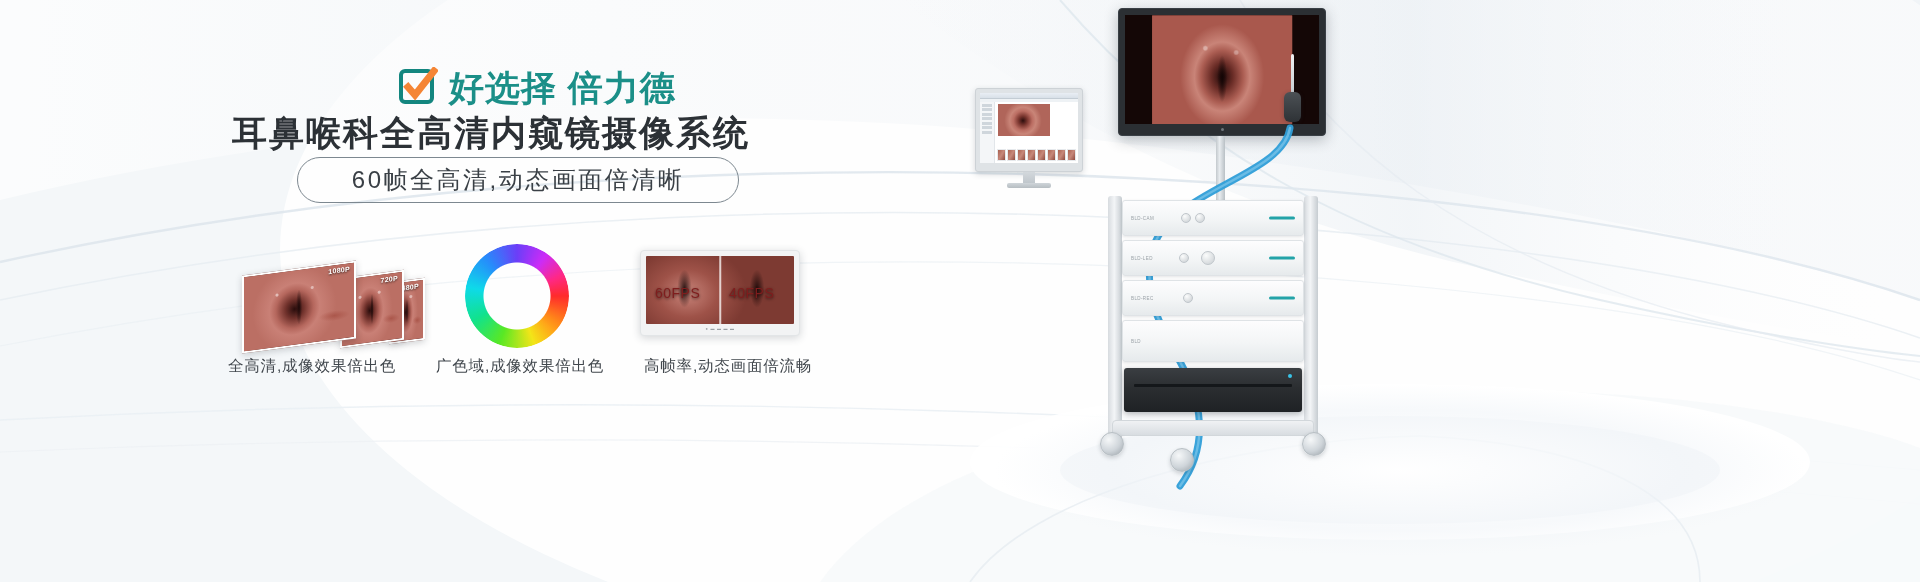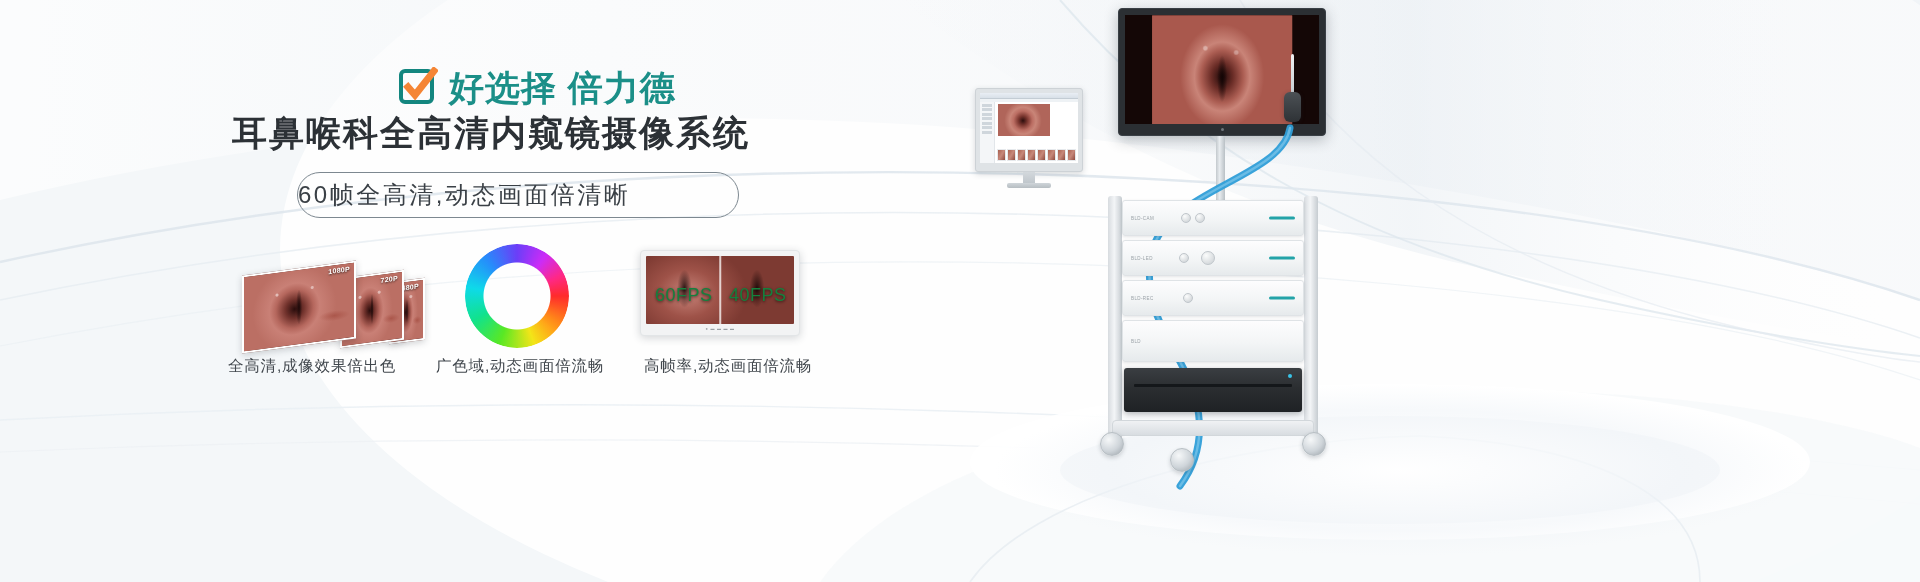--- a/index.html
+++ b/index.html
@@ -40,24 +40,24 @@
     line-height:1;
   }
 
   .headline{
     position:absolute;left:232px;top:113px;
     font-size:35px;font-weight:700;color:#2c3136;
     letter-spacing:2px;line-height:1.15;white-space:nowrap;
   }
 
   .pill{
-    position:absolute;left:297px;top:172px;
+    position:absolute;left:297px;top:157px;
     width:440px;height:44px;
     border:1.6px solid #7d8890;border-radius:24px;
-    display:flex;align-items:center;justify-content:flex-start;
+    display:flex;align-items:center;justify-content:center;
     background:transparent;
   }
   .pill-text{
     font-size:24px;color:#3a4046;letter-spacing:2.5px;white-space:nowrap;
     font-weight:400;
   }
 
   
   .features{
     position:absolute;left:210px;top:240px;width:640px;height:150px;
@@ -131,21 +131,21 @@
     content:"";position:absolute;left:50%;top:0;bottom:0;width:1.5px;
     background:rgba(255,255,255,.75);transform:translateX(-.75px);
   }
   .mon-screen::after{
     content:"";position:absolute;inset:0;
     background:
       radial-gradient(ellipse 7% 40% at 26% 48%, rgba(20,5,5,.85), transparent 70%),
       radial-gradient(ellipse 7% 40% at 75% 48%, rgba(20,5,5,.85), transparent 70%);
   }
   .fps{
-    position:absolute;top:40%;color:#15803d;font-size:18px;font-weight:400;
+    position:absolute;top:40%;color:#7f1d1d;font-size:14px;font-weight:400;
     letter-spacing:.5px;text-shadow:0 1px 3px rgba(0,0,0,.65);
     z-index:4;
     text-align:center;
   }
   .fps-l{left:14px;}
   .fps-r{left:88px;}
   .mon-foot{
     position:absolute;left:0;right:0;bottom:2px;height:9px;
     display:flex;align-items:center;justify-content:center;gap:2px;
   }
@@ -413,21 +413,21 @@
               <span>▬</span>
               <span>▬</span>
               <span>▬</span>
           </div>
         </div>
       </div>
     </div>
 
     <div class="captions">
       <span class="cap cap1">全高清,成像效果倍出色</span>
-      <span class="cap cap2">广色域,动态画面倍流畅</span>
+      <span class="cap cap2">广色域,成像效果倍出色</span>
       <span class="cap cap3">高帧率,动态画面倍流畅</span>
     </div>
   </div>
 
   <div class="product">
 
     <div class="pc">
       <div class="pc-frame">
         <div class="pc-screen">
           <div class="pc-tb"></div>

